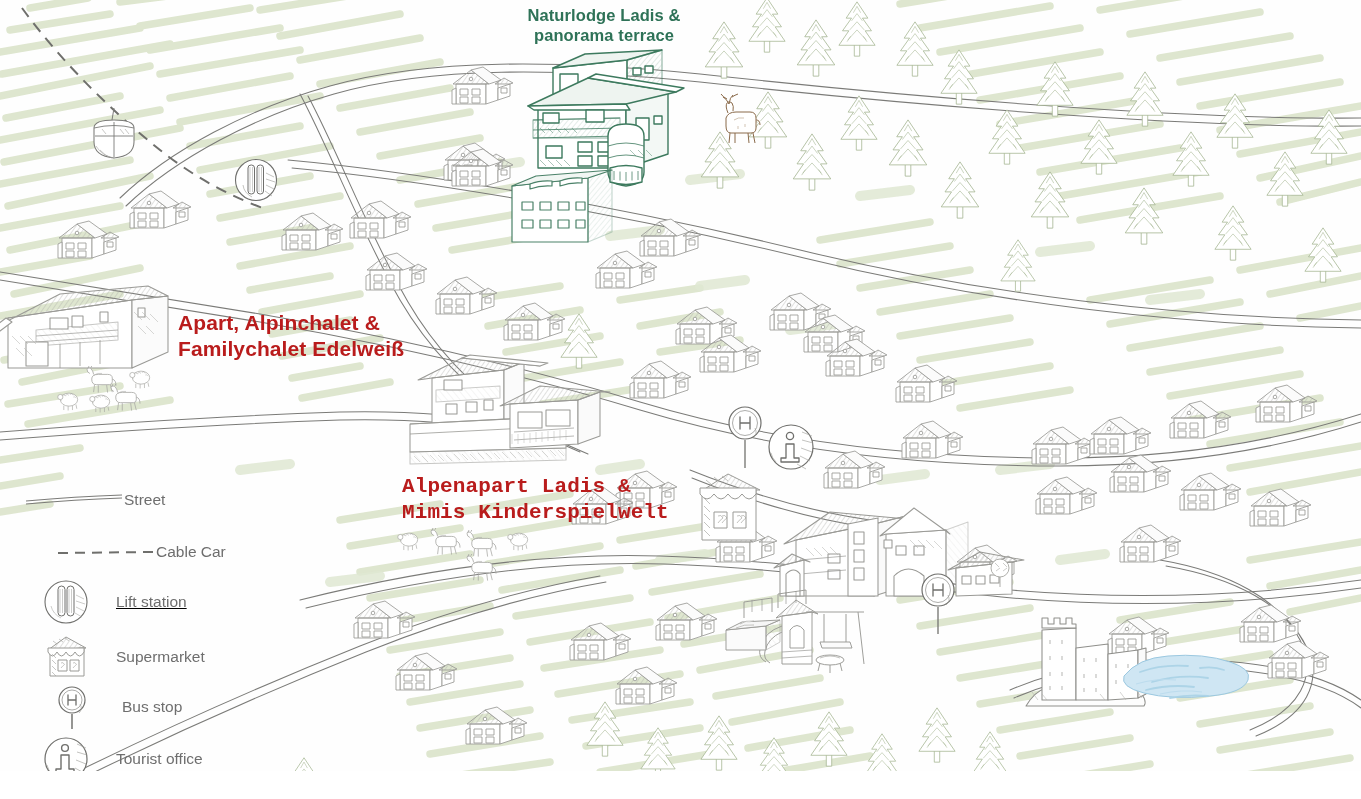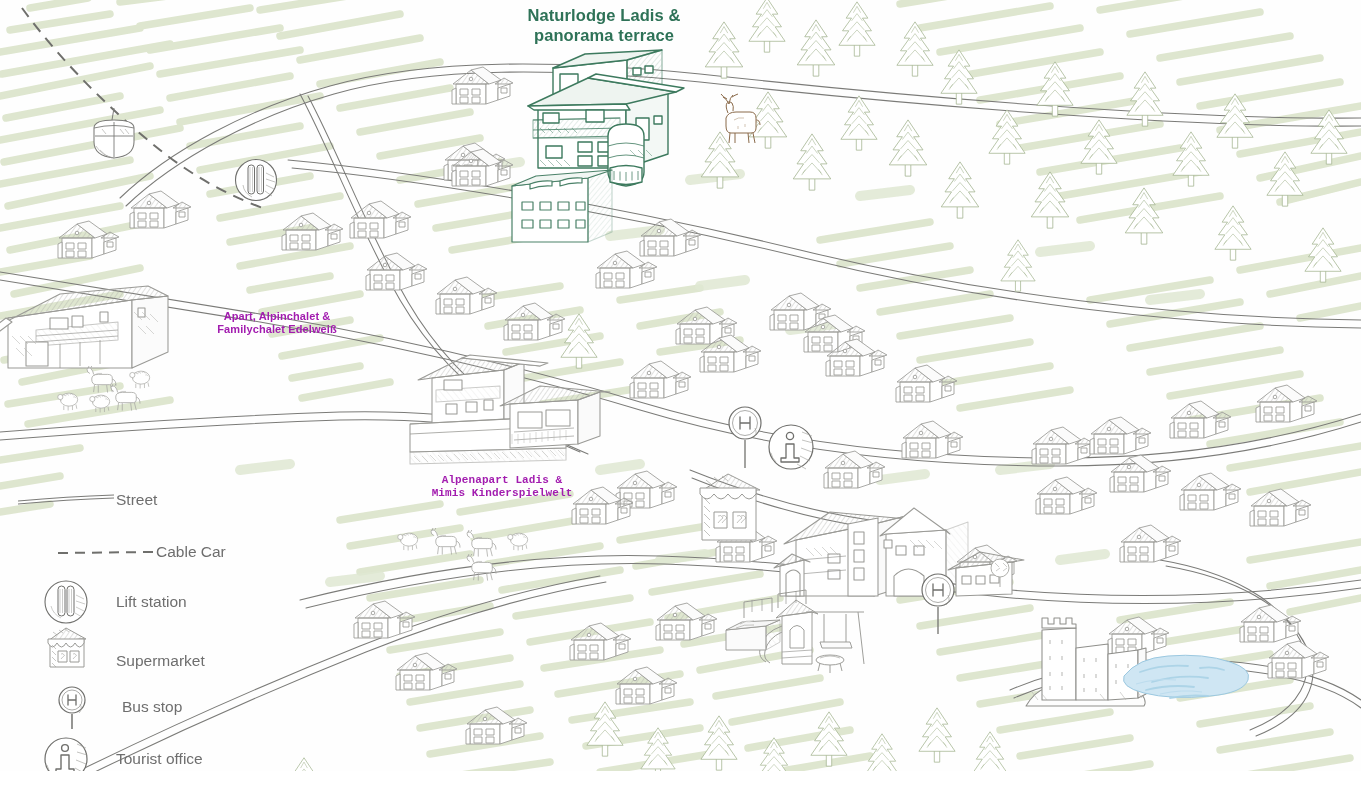--- a/index.html
+++ b/index.html
@@ -30,22 +30,22 @@
     letter-spacing:.1px;
     white-space:pre;
     pointer-events:none;
     user-select:none;
   }
   .map-label.poi-primary{
     font-size:16.5px;
     color:#2e7257;
   }
   .map-label.poi-muted{
-    font-size:11px;
-    color:#a21caf;
+    font-size:21px;
+    color:#b91c1c;
     font-weight:bold;
   }
   
   #legend{
     position:absolute;
     left:0;
     top:470px;
     width:330px;
     height:330px;
   }
@@ -662,55 +662,55 @@
 
   <div class="map-label poi-muted" style="left:178px; top:310px; width:198px;">Apart, Alpinchalet &amp;
 Familychalet Edelweiß</div>
 
   <div class="map-label poi-muted" style="left:402px; top:474px; width:200px;font-family:Liberation Mono, monospace;">Alpenapart Ladis &amp;
 Mimis Kinderspielwelt</div>
 
 
   <div id="legend">
 
-    <div class="legend-row" style="left:0; top:8px;">
+    <div class="legend-row" style="left:8px; top:8px;">
       <span class="legend-symbol">
         <svg width="116" height="20" viewBox="0 0 116 20">
           <path d="M18 11 C50 8 80 6 114 5" fill="none" stroke="#7b7b78" stroke-width="1.1"></path>
           <path d="M18 14 C50 11 80 9 114 8" fill="none" stroke="#7b7b78" stroke-width="1.1"></path>
         </svg>
       </span>
       <span class="legend-text">Street</span>
     </div>
 
     <div class="legend-row" style="left:0; top:60px;padding-left:40px;">
       <span class="legend-symbol">
         <svg width="116" height="20" viewBox="0 0 116 20">
           <path d="M18 11 L114 10" fill="none" stroke="#6f6f6c" stroke-width="2" stroke-dasharray="10 7"></path>
         </svg>
       </span>
       <span class="legend-text">Cable Car</span>
     </div>
 
-    <div class="legend-row" style="left:0; top:110px;">
+    <div class="legend-row" style="left:0; top:110px;text-decoration:underline;">
       <span class="legend-symbol">
         <svg width="60" height="52" viewBox="0 0 60 52" style="margin-left:16px;">
           <circle cx="30" cy="26" r="21" fill="#ffffff" stroke="#6f6f6c" stroke-width="1.1"></circle>
           <rect x="22" y="10" width="7" height="30" rx="3.5" fill="#ffffff" stroke="#6f6f6c" stroke-width="1"></rect>
           <rect x="31" y="10" width="7" height="30" rx="3.5" fill="#ffffff" stroke="#6f6f6c" stroke-width="1"></rect>
           <g stroke="#9a9a96" stroke-width="0.5" fill="none">
             <path d="M24 13 L24 37 M26.5 13 L26.5 37 M33 13 L33 37 M35.5 13 L35.5 37"></path>
             <path d="M40 19 l8 4 M40 25 l9 3 M40 31 l8 4 M39 37 l7 4 M15 30 q2 8 10 12"></path>
           </g>
         </svg>
       </span>
       <span class="legend-text">Lift station</span>
     </div>
 
-    <div class="legend-row" style="left:0; top:156px;align-items:flex-end;">
+    <div class="legend-row" style="left:0; top:165px;">
       <span class="legend-symbol">
         <svg width="60" height="50" viewBox="0 0 60 50" style="margin-left:16px;">
           <g fill="#ffffff" stroke="#9a9a96" stroke-width="1" stroke-linejoin="round">
             <path d="M14 18 L14 44 L48 44 L48 16 Z"></path>
             <path d="M12 18 L30 5 L50 16 L48 16 L14 18 Z" fill="url(#roofHatch)"></path>
             <path d="M12 20 q4.5 8 9 0 q4.5 8 9 0 q4.5 8 9 0 q4.5 8 9 0 l0 -4 l-36 0 Z"></path>
             <rect x="22" y="28" width="9" height="11"></rect>
             <rect x="34" y="28" width="9" height="11"></rect>
           </g>
           <g stroke="#9a9a96" stroke-width="0.55" fill="none">

